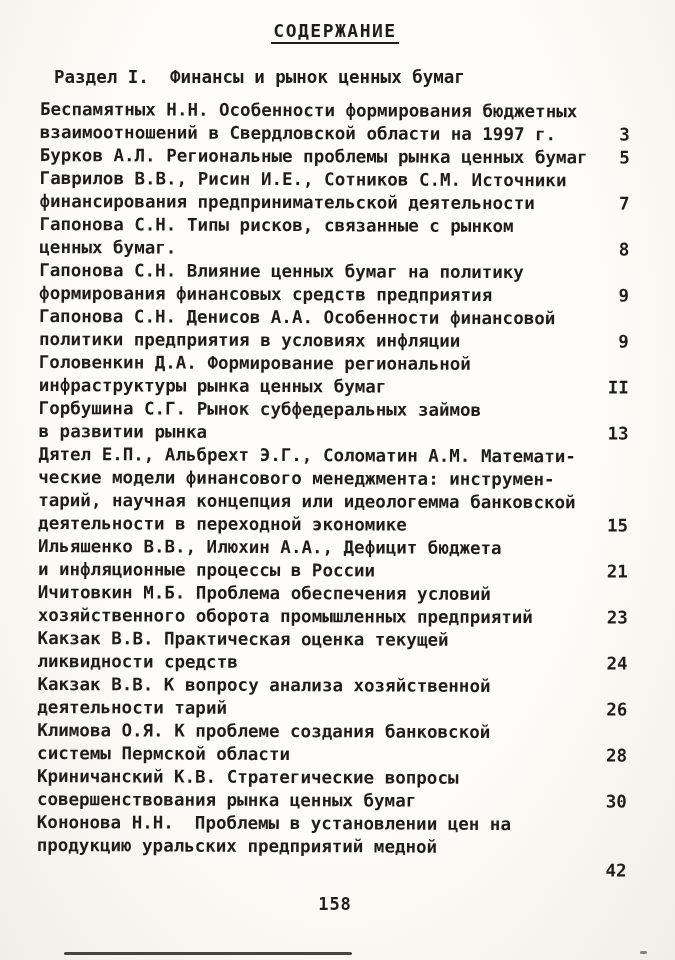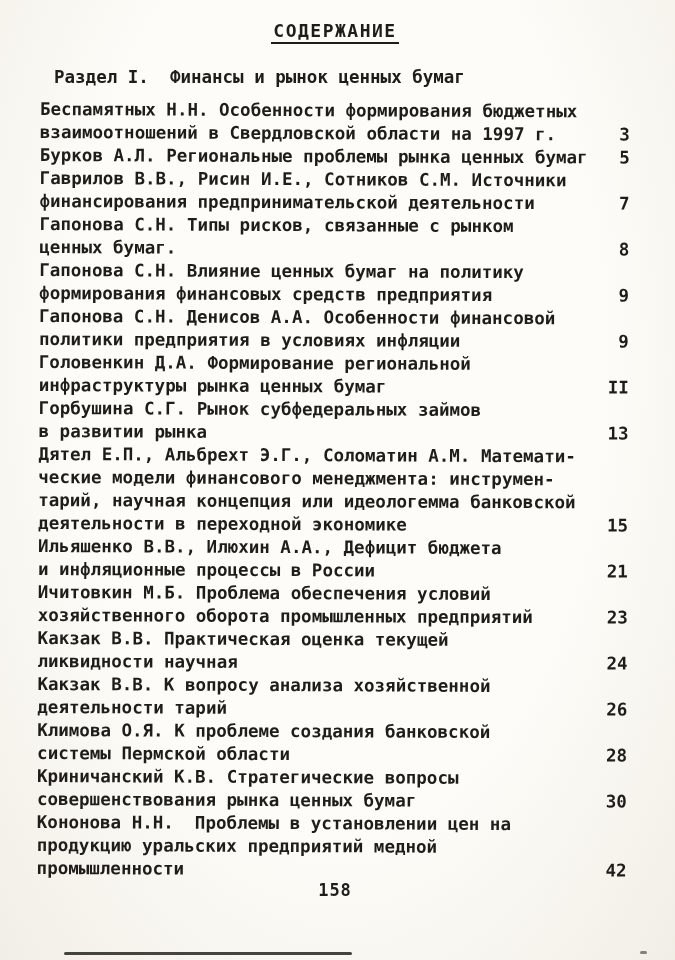--- a/index.html
+++ b/index.html
@@ -41,20 +41,21 @@
     display: flex;
     align-items: baseline;
     line-height: 23px;
     font-size: 17.5px;
     font-weight: bold;
   }
   .line-text { white-space: pre; }
   .page-num { margin-left: auto; padding-left: 10px; }
   .folio {
     text-align: center;
+    margin-top: 14px;
     font-size: 17px;
     font-weight: bold;
     letter-spacing: 1px;
   }
   .scan-line {
     position: absolute;
     left: 64px;
     bottom: 5px;
     width: 288px;
     height: 3px;
@@ -159,21 +160,21 @@
         <span class="line-text">Ичитовкин М.Б. Проблема обеспечения условий</span>
       </div>
       <div class="line">
         <span class="line-text">хозяйственного оборота промышленных предприятий</span>
         <span class="page-num">23</span>
       </div>
       <div class="line">
         <span class="line-text">Какзак В.В. Практическая оценка текущей</span>
       </div>
       <div class="line">
-        <span class="line-text">ликвидности научная</span>
+        <span class="line-text">ликвидности средств</span>
         <span class="page-num">24</span>
       </div>
       <div class="line">
         <span class="line-text">Какзак В.В. К вопросу анализа хозяйственной</span>
       </div>
       <div class="line">
         <span class="line-text">деятельности тарий</span>
         <span class="page-num">26</span>
       </div>
       <div class="line">
@@ -190,20 +191,19 @@
         <span class="line-text">совершенствования рынка ценных бумаг</span>
         <span class="page-num">30</span>
       </div>
       <div class="line">
         <span class="line-text">Кононова Н.Н.  Проблемы в установлении цен на</span>
       </div>
       <div class="line">
         <span class="line-text">продукцию уральских предприятий медной</span>
       </div>
       <div class="line">
-        <span class="line-text">промышленности</span>
         <span class="page-num">42</span>
       </div>
     </div>
   <div class="folio">158</div>
   <div class="scan-line"></div>
   <div class="scan-dot"></div>
 </div>
 
 </body></html>

